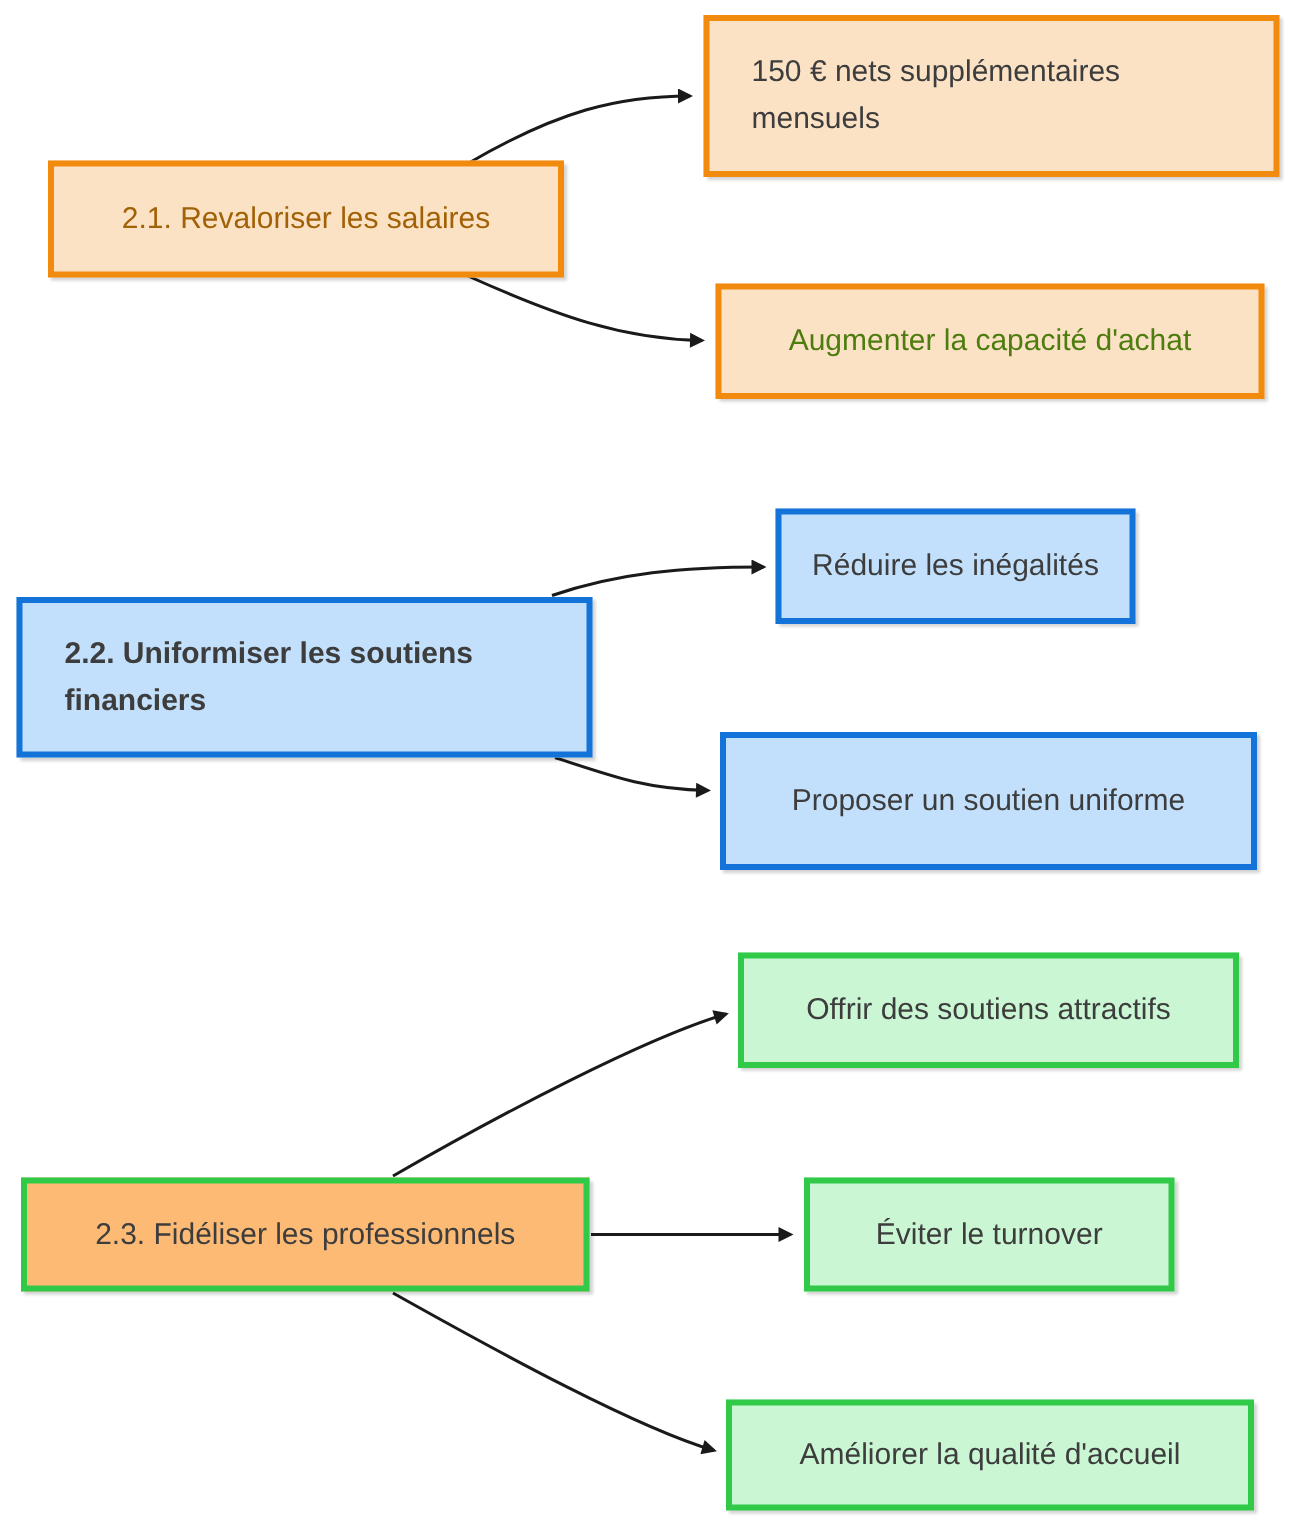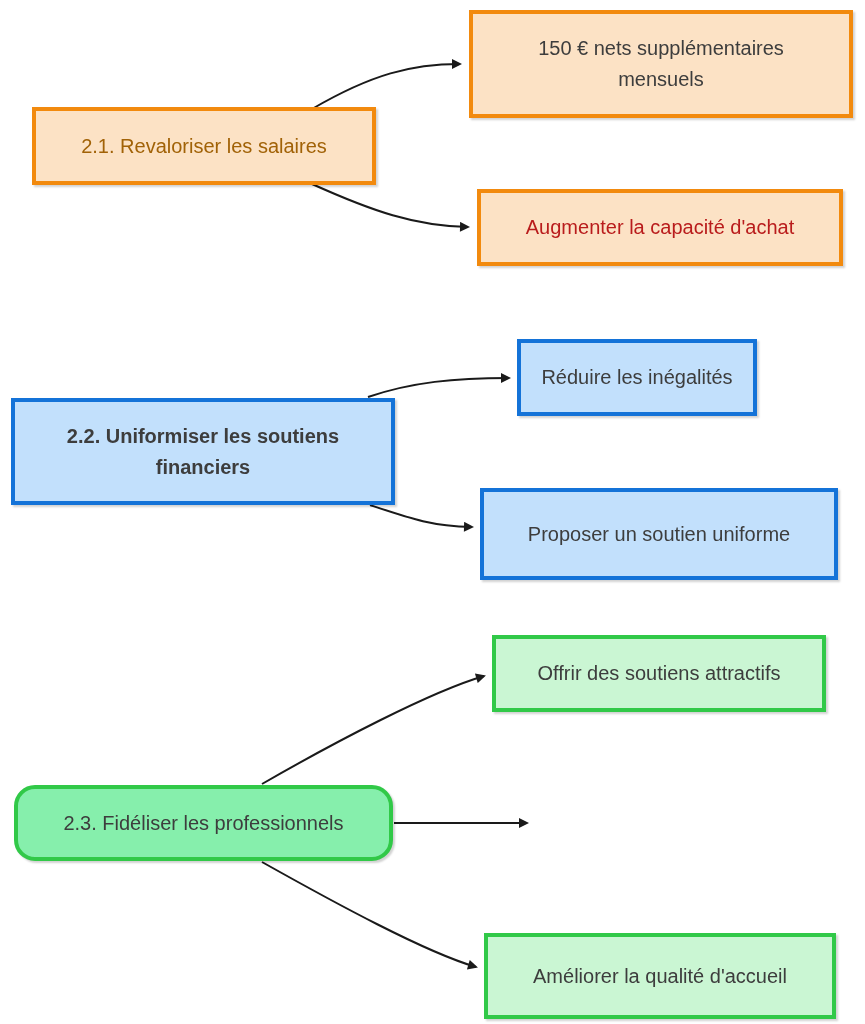--- a/index.html
+++ b/index.html
@@ -27,21 +27,20 @@
     fill: none;
     stroke-width: 2;
   }
   .node {
     position: absolute;
     z-index: 1;
     box-sizing: border-box;
     display: flex;
     align-items: center;
     justify-content: center;
-    text-align: center;
     border: 4px solid #999;
     box-shadow: 2px 2px 2px rgba(0,0,0,0.18);
     font-size: 20px;
     line-height: 1.55;
     color: #3d3d3d;
     padding: 0 10px;
   }
   .node span { display: inline-block; }
 
   
@@ -49,21 +48,21 @@
   .n-o-c1     { left: 469px; top: 10px;  width: 384px; height: 108px; }
   .n-o-c1 span { max-width: 320px; }
   .n-o-c2     { left: 477px; top: 189px; width: 366px; height: 77px;  }
   .n-b-parent { left: 11px;  top: 398px; width: 384px; height: 107px; font-weight: bold; }
   .n-b-parent span { max-width: 320px; }
   .n-b-c1     { left: 517px; top: 339px; width: 240px; height: 77px;  }
   .n-b-c2     { left: 480px; top: 488px; width: 358px; height: 92px;  }
   .n-g-parent { left: 14px;  top: 785px; width: 379px; height: 76px;  }
   .n-g-c1     { left: 492px; top: 635px; width: 334px; height: 77px;  }
   .n-g-c2     { left: 536px; top: 785px; width: 247px; height: 76px;  }
-  .n-g-c3     { left: 484px; top: 933px; width: 352px; height: 86px;  }
+  .n-g-c3     { left: 484px; top: 933px; width: 352px; height: 74px;  }
 </style>
 </head>
 <body>
 
 <div class="canvas">
 
   <svg class="connector-layer" width="865" height="1024" viewBox="0 0 865 1024" xmlns="http://www.w3.org/2000/svg">
     <defs>
       <marker id="arrowhead" viewBox="0 0 10 10" refX="8" refY="5" markerWidth="6.5" markerHeight="5" orient="auto-start-reverse">
         <path d="M 0 0 L 10 5 L 0 10 z" class="arrowhead-fill" fill="#1a1a1a"></path>
@@ -77,37 +76,40 @@
     <path class="conn" d="M 394 823 L 527 823" marker-end="url(#arrowhead)" stroke="#1a1a1a"></path>
     <path class="conn" d="M 262 862 C 335 903 425 952 476 967" marker-end="url(#arrowhead)" stroke="#1a1a1a"></path>
   </svg>
 
   <div class="node n-o-parent" style="border-color: rgb(242, 138, 14); background: rgb(252, 226, 197); color: #a16207;">
     <span>2.1. Revaloriser les salaires</span>
   </div>
   <div class="node n-o-c1" style="border-color: rgb(242, 138, 14); background: rgb(252, 226, 197); color: rgb(61, 61, 61);">
     <span>150 € nets supplémentaires mensuels</span>
   </div>
-  <div class="node n-o-c2" style="border-color: rgb(242, 138, 14); background: rgb(252, 226, 197); color: #b91c1c;">
+  <div class="node n-o-c2" style="border-color: rgb(242, 138, 14); background: rgb(252, 226, 197); color: #4d7c0f;">
     <span>Augmenter la capacité d'achat</span>
   </div>
 
   <div class="node n-b-parent" style="border-color: rgb(20, 115, 216); background: rgb(194, 224, 252); color: rgb(61, 61, 61);">
     <span>2.2. Uniformiser les soutiens financiers</span>
   </div>
   <div class="node n-b-c1" style="border-color: rgb(20, 115, 216); background: rgb(194, 224, 252); color: rgb(61, 61, 61);">
     <span>Réduire les inégalités</span>
   </div>
   <div class="node n-b-c2" style="border-color: rgb(20, 115, 216); background: rgb(194, 224, 252); color: rgb(61, 61, 61);">
     <span>Proposer un soutien uniforme</span>
   </div>
 
-  <div class="node n-g-parent" style="border-color: rgb(49, 201, 72); background: #86efac; color: rgb(61, 61, 61); border-radius: 21px;">
+  <div class="node n-g-parent" style="border-color: rgb(49, 201, 72); background: #fdba74; color: rgb(61, 61, 61);">
     <span>2.3. Fidéliser les professionnels</span>
   </div>
   <div class="node n-g-c1" style="border-color: rgb(49, 201, 72); background: rgb(202, 246, 211); color: rgb(61, 61, 61);">
     <span>Offrir des soutiens attractifs</span>
+  </div>
+  <div class="node n-g-c2" style="border-color: rgb(49, 201, 72); background: rgb(202, 246, 211); color: rgb(61, 61, 61);">
+    <span>Éviter le turnover</span>
   </div>
   <div class="node n-g-c3" style="border-color: rgb(49, 201, 72); background: rgb(202, 246, 211); color: rgb(61, 61, 61);">
     <span>Améliorer la qualité d'accueil</span>
   </div>
 
 </div>
 
 </body></html>

